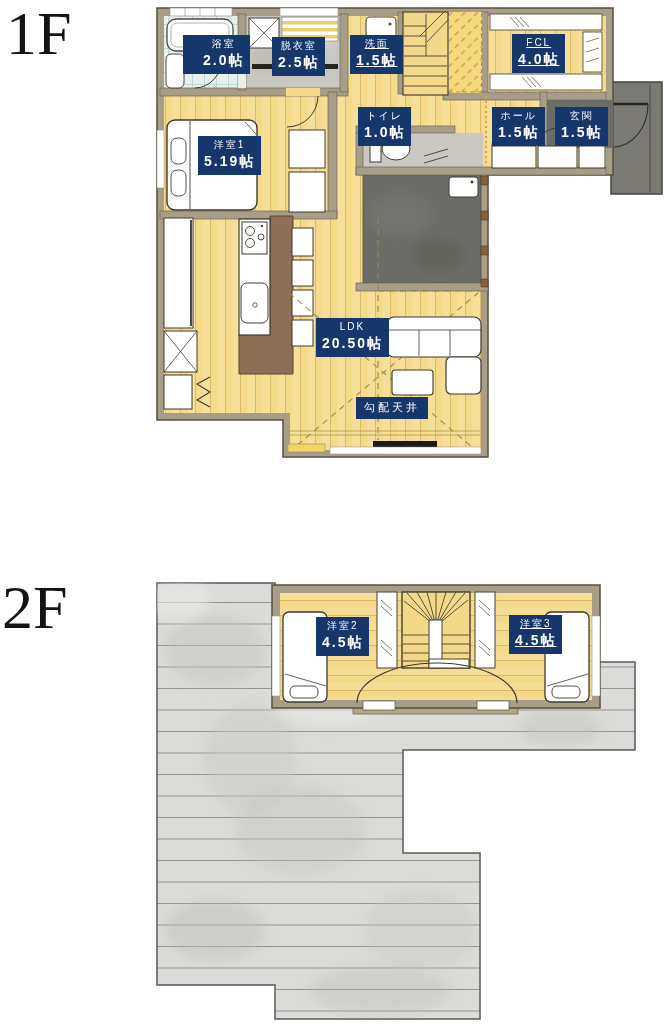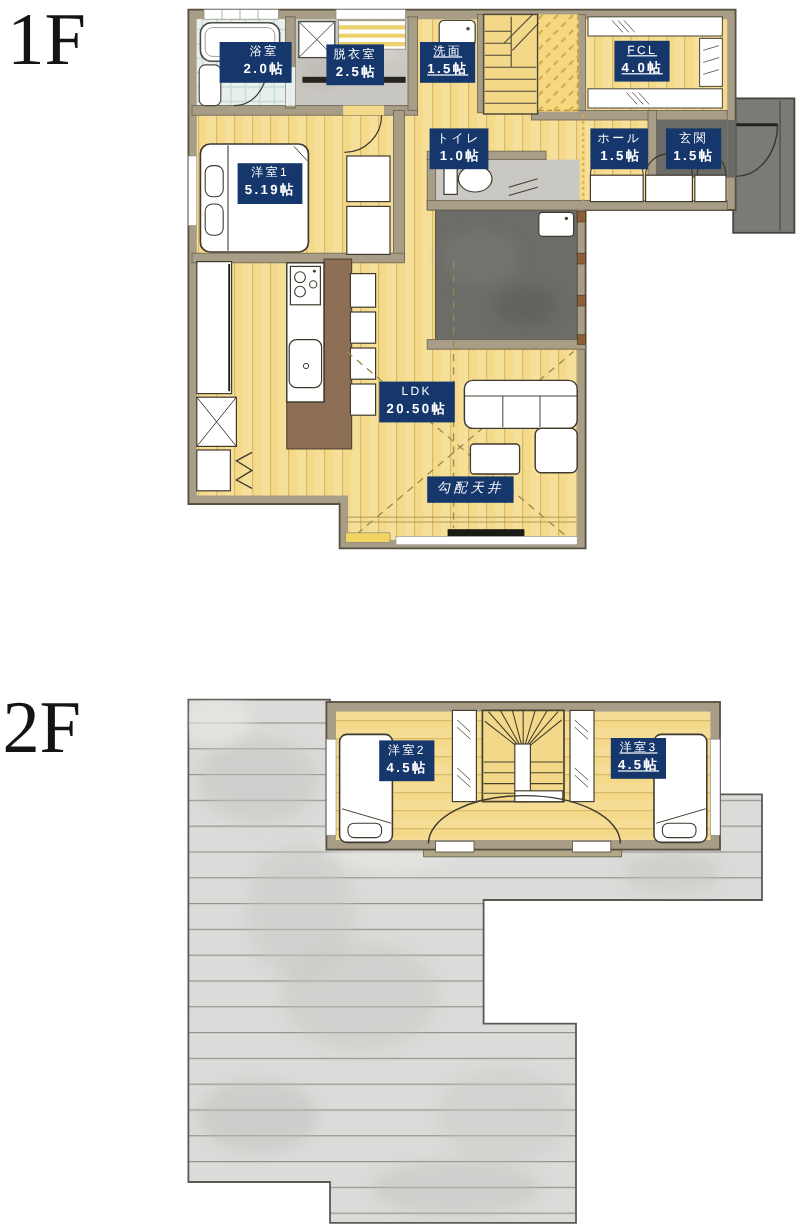--- a/index.html
+++ b/index.html
@@ -2,21 +2,21 @@
 <html><head>
 <meta charset="utf-8">
 <style>
   html,body{margin:0;padding:0;background:#ffffff;}
   body{width:665px;height:1024px;overflow:hidden;}
   #stage{position:relative;width:561px;height:1024px;font-family:"Liberation Sans",sans-serif;}
   #plan-svg{position:absolute;left:0;top:0;}
   .floor-title{position:absolute;font-family:"Liberation Serif",serif;font-size:62px;color:#141414;line-height:1;}
   .rlabel{position:absolute;background:#16376b;color:#fff;text-align:center;padding:2px 6px 3px 6px;line-height:1.4;white-space:nowrap;}
   .rlabel .rname{display:block;font-size:10px;letter-spacing:2px;}
-  .rlabel .rsize{display:block;font-size:11px;font-weight:bold;letter-spacing:2px;text-align:right;}
+  .rlabel .rsize{display:block;font-size:14px;font-weight:bold;letter-spacing:2px;text-align:right;}
   .rlabel.single .rname{font-size:11px;letter-spacing:3px;padding:1px 2px;}
 </style>
 </head>
 <body>
 
 <div id="stage">
 
 <svg id="plan-svg" width="665" height="1024" viewBox="0 0 665 1024">
   <defs>
     <pattern id="plankV" patternUnits="userSpaceOnUse" width="15" height="60">
@@ -317,21 +317,21 @@
   <span class="rsize">1.5帖</span>
 </div>
 <div class="rlabel" style="left:198px;top:136px;">
   <span class="rname">洋室1</span>
   <span class="rsize">5.19帖</span>
 </div>
 <div class="rlabel" style="left:316px;top:318px;">
   <span class="rname">LDK</span>
   <span class="rsize">20.50帖</span>
 </div>
-<div class="rlabel single" style="left:356px;top:397px;font-style:italic;">
+<div class="rlabel single" style="left:356px;top:397px;">
   <span class="rname">勾配天井</span>
 </div>
 
 <div class="rlabel" style="left:316px;top:617px;">
   <span class="rname">洋室2</span>
   <span class="rsize">4.5帖</span>
 </div>
 <div class="rlabel" style="left:509px;top:615px;text-decoration:underline;">
   <span class="rname">洋室3</span>
   <span class="rsize">4.5帖</span>

